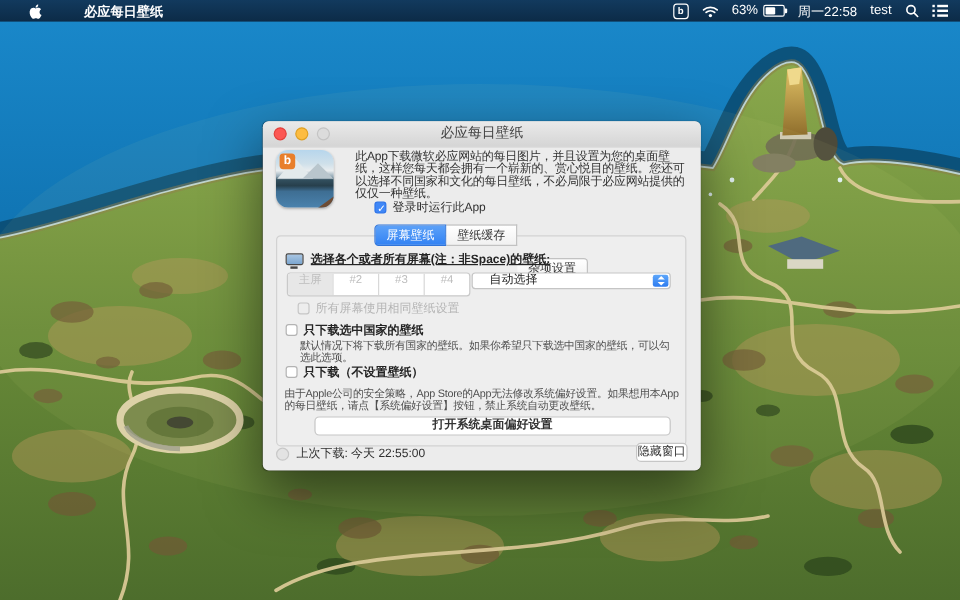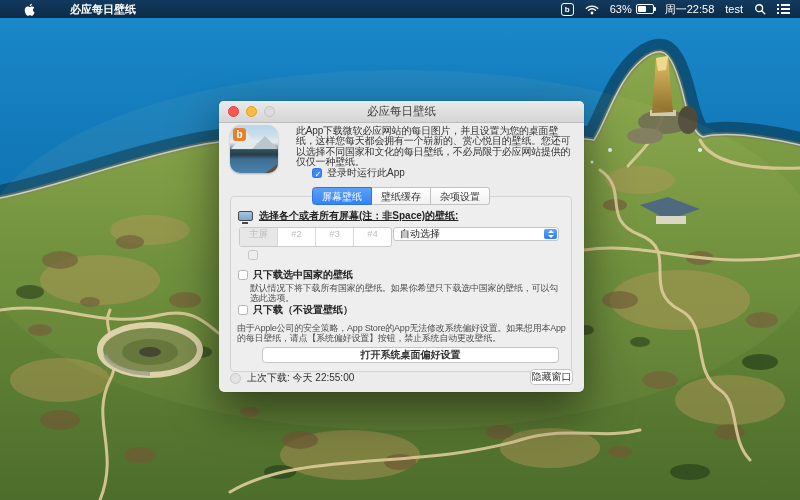--- a/index.html
+++ b/index.html
@@ -68,37 +68,37 @@
   .bold .lbl{font-weight:bold;color:#242424;}
   .disabled-row .lbl{color:#b4b4b4;}
 
   
   .tabbox{position:absolute;left:11px;top:95px;width:342px;height:176px;box-sizing:border-box;
     border:1px solid #d2d2d2;border-radius:4px;background:rgba(255,255,255,0.10);}
   .tabs{position:absolute;top:-10px;left:50%;transform:translateX(-50%);display:flex;height:18px;}
   .tab{box-sizing:border-box;height:18px;line-height:17px;padding:0 9px;font-size:10px;color:#333;
     background:linear-gradient(#ffffff,#f1f1f1);border:1px solid #c2c2c2;border-left:none;white-space:nowrap;}
   .tab:first-child{border-left:1px solid #c2c2c2;border-radius:3.5px 0 0 3.5px;}
-  .tab:last-child{border-radius:0 3.5px 3.5px 0;}
+  .tab:last-child{border-radius:0 3.5px 3.5px 0;margin-top:28px;}
   .tab.selected{background:linear-gradient(#5ca1f8,#3383f4);border-color:#2f74da;color:#fff;}
 
   .screen-row{position:absolute;left:7px;top:12px;display:flex;align-items:center;gap:6px;}
   .monitor{width:15px;height:10px;border:1.5px solid #474747;border-radius:2px;box-sizing:border-box;
     background:linear-gradient(#a9c6e3,#7ca6cf);position:relative;}
   .monitor::after{content:"";position:absolute;left:3px;bottom:-3.5px;width:6px;height:2px;background:#474747;}
   .screen-lbl{font-weight:bold;color:#242424;white-space:nowrap;text-decoration:underline;}
 
   .seg{position:absolute;left:8px;top:30px;width:153px;height:20px;display:flex;
     background:#fff;border:1px solid #c9c9c9;border-radius:3px;box-sizing:border-box;overflow:hidden;}
   .seg span{flex:1;text-align:center;font-size:9.5px;line-height:12.5px;color:#bdbdbd;border-left:1px solid #d8d8d8;}
   .seg span:first-child{border-left:none;background:#e7e7e7;}
 
   .popup{position:absolute;left:162px;top:30px;width:166px;height:14px;box-sizing:border-box;
     background:#fff;border:1px solid #c5c5c5;border-radius:3px;}
-  .popup .val{display:block;padding-left:6px;line-height:12.5px;font-size:10px;color:#1d1d1d;}
+  .popup .val{display:block;padding-left:14px;line-height:12.5px;font-size:10px;color:#1d1d1d;}
   .stepper{position:absolute;right:1px;top:1px;width:13px;height:10px;border-radius:2px;
     background:linear-gradient(#5ea7fa,#2d7bf0);}
   .stepper .up{position:absolute;left:3.5px;top:1px;width:0;height:0;
     border-left:3px solid transparent;border-right:3px solid transparent;border-bottom:3.5px solid #fff;}
   .stepper .down{position:absolute;left:3.5px;bottom:1px;width:0;height:0;
     border-left:3px solid transparent;border-right:3px solid transparent;border-top:3.5px solid #fff;}
 
   .same-row{left:17px;top:53px;}
   .country-row{left:7px;top:71px;}
   .help{position:absolute;left:19px;top:86px;width:316px;font-size:9px;line-height:10px;
@@ -326,20 +326,21 @@
       <div class="popup">
         <span class="val">自动选择</span>
         <span class="stepper">
           <span class="up"></span>
           <span class="down"></span>
         </span>
       </div>
 
       <label class="cb-row disabled-row same-row">
         <span class="cb disabled"><span class="mark"></span></span>
+        <span class="lbl">所有屏幕使用相同壁纸设置</span>
       </label>
 
       <label class="cb-row bold country-row">
         <span class="cb"></span>
         <span class="lbl">只下载选中国家的壁纸</span>
       </label>
       <div class="help">默认情况下将下载所有国家的壁纸。如果你希望只下载选中国家的壁纸，可以勾选此选项。</div>
 
       <label class="cb-row bold onlydl-row">
         <span class="cb"></span>

